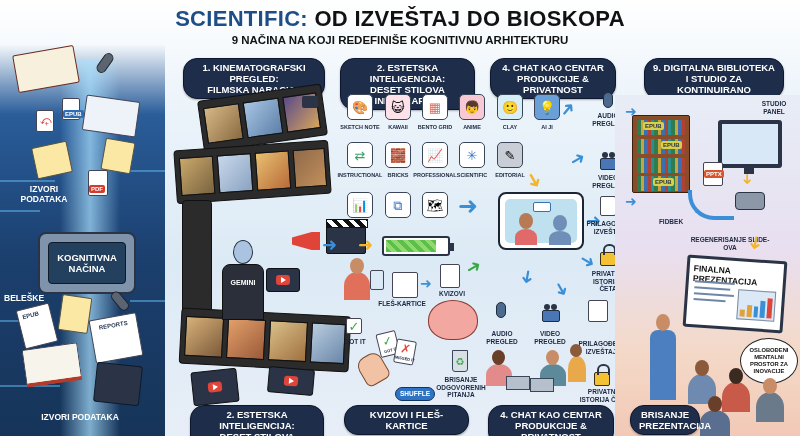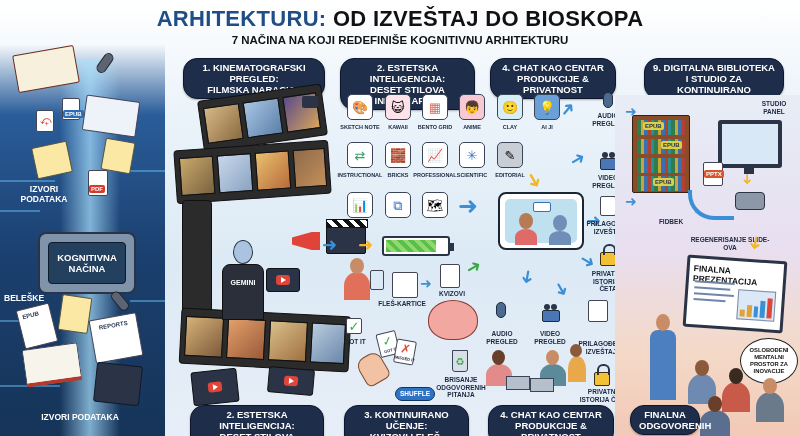--- a/index.html
+++ b/index.html
@@ -59,22 +59,22 @@
 .megaphone{position:absolute;left:292px;top:232px;width:28px;height:18px;background:#e04438;clip-path:polygon(0 30%,70% 0,100% 0,100% 100%,70% 100%,0 70%)}
 .gemini{position:absolute;left:220px;top:240px;width:46px;height:80px}
 .gemini .h{position:absolute;left:13px;top:0;width:20px;height:24px;border-radius:50%;background:#a9c3e0;border:1.2px solid #2a3446}
 .gemini .b{position:absolute;left:2px;top:24px;width:42px;height:56px;background:#2a2f3a;border:1.2px solid #111;border-radius:8px 8px 0 0;color:#fff;font-family:"Liberation Sans",sans-serif;font-weight:700;font-size:7px;text-align:center;padding-top:14px}
 .clap{position:absolute;left:326px;top:226px;width:40px;height:28px;background:#2a3446;border:1.2px solid #111;border-radius:2px}
 .clap:before{content:"";position:absolute;left:-1px;top:-8px;width:40px;height:7px;background:repeating-linear-gradient(45deg,#111 0 4px,#fff 4px 8px);border:1px solid #111}
 </style>
 </head>
 <body>
 
-<div class="title"><span class="accent">ARHITEKTURU:</span><span> OD IZVEŠTAJ DO BIOSKOPA</span></div>
-<div class="subtitle">7 NAČINA NA KOJI REDEFINIŠE KOGNITIVNU ARHITEKTURU</div>
+<div class="title"><span class="accent">SCIENTIFIC:</span><span> OD IZVEŠTAJ DO BIOSKOPA</span></div>
+<div class="subtitle">9 NAČINA NA KOJI REDEFINIŠE KOGNITIVNU ARHITEKTURU</div>
 
 <div class="left-panel"></div>
 <div class="beam"></div>
 <div class="circuit" style="left:0;top:180px;width:55px"></div>
 <div class="circuit" style="left:0;top:210px;width:40px"></div>
 <div class="circuit" style="left:0;top:320px;width:50px"></div>
 <div class="circuit" style="left:120px;top:170px;width:45px"></div>
 <div class="circuit" style="left:130px;top:300px;width:35px"></div>
 <div class="circuit" style="left:0;top:385px;width:60px"></div>
 
@@ -354,23 +354,22 @@
 <div class="person" style="left:756px;top:392px;width:28px;height:30px;background:#6a7a8a"></div>
 <div class="head" style="left:763px;top:378px;width:14px;height:16px"></div>
 <div class="person" style="left:700px;top:410px;width:30px;height:26px;background:#5a6f90"></div>
 <div class="head" style="left:708px;top:396px;width:14px;height:16px;background:#6a3f2a"></div>
 
 <div class="pill" style="left:190px;top:405px;width:134px">
     <div>2. ESTETSKA INTELIGENCIJA:</div>
     <div>DESET STILOVA INFOGRAFIKA</div>
   </div>
 <div class="pill" style="left:344px;top:405px;width:125px">
-    <div>3. KONTINUIRANO UČENJE:</div>
     <div>KVIZOVI I FLEŠ-KARTICE</div>
   </div>
 <div class="pill" style="left:488px;top:405px;width:126px">
     <div>4. CHAT KAO CENTAR</div>
     <div>PRODUKCIJE &amp; PRIVATNOST</div>
   </div>
 <div class="pill" style="left:630px;top:405px;width:70px">
-    <div>FINALNA</div>
-    <div>ODGOVORENIH</div>
+    <div>BRISANJE</div>
+    <div>PREZENTACIJA</div>
   </div>
 
 </body></html>

